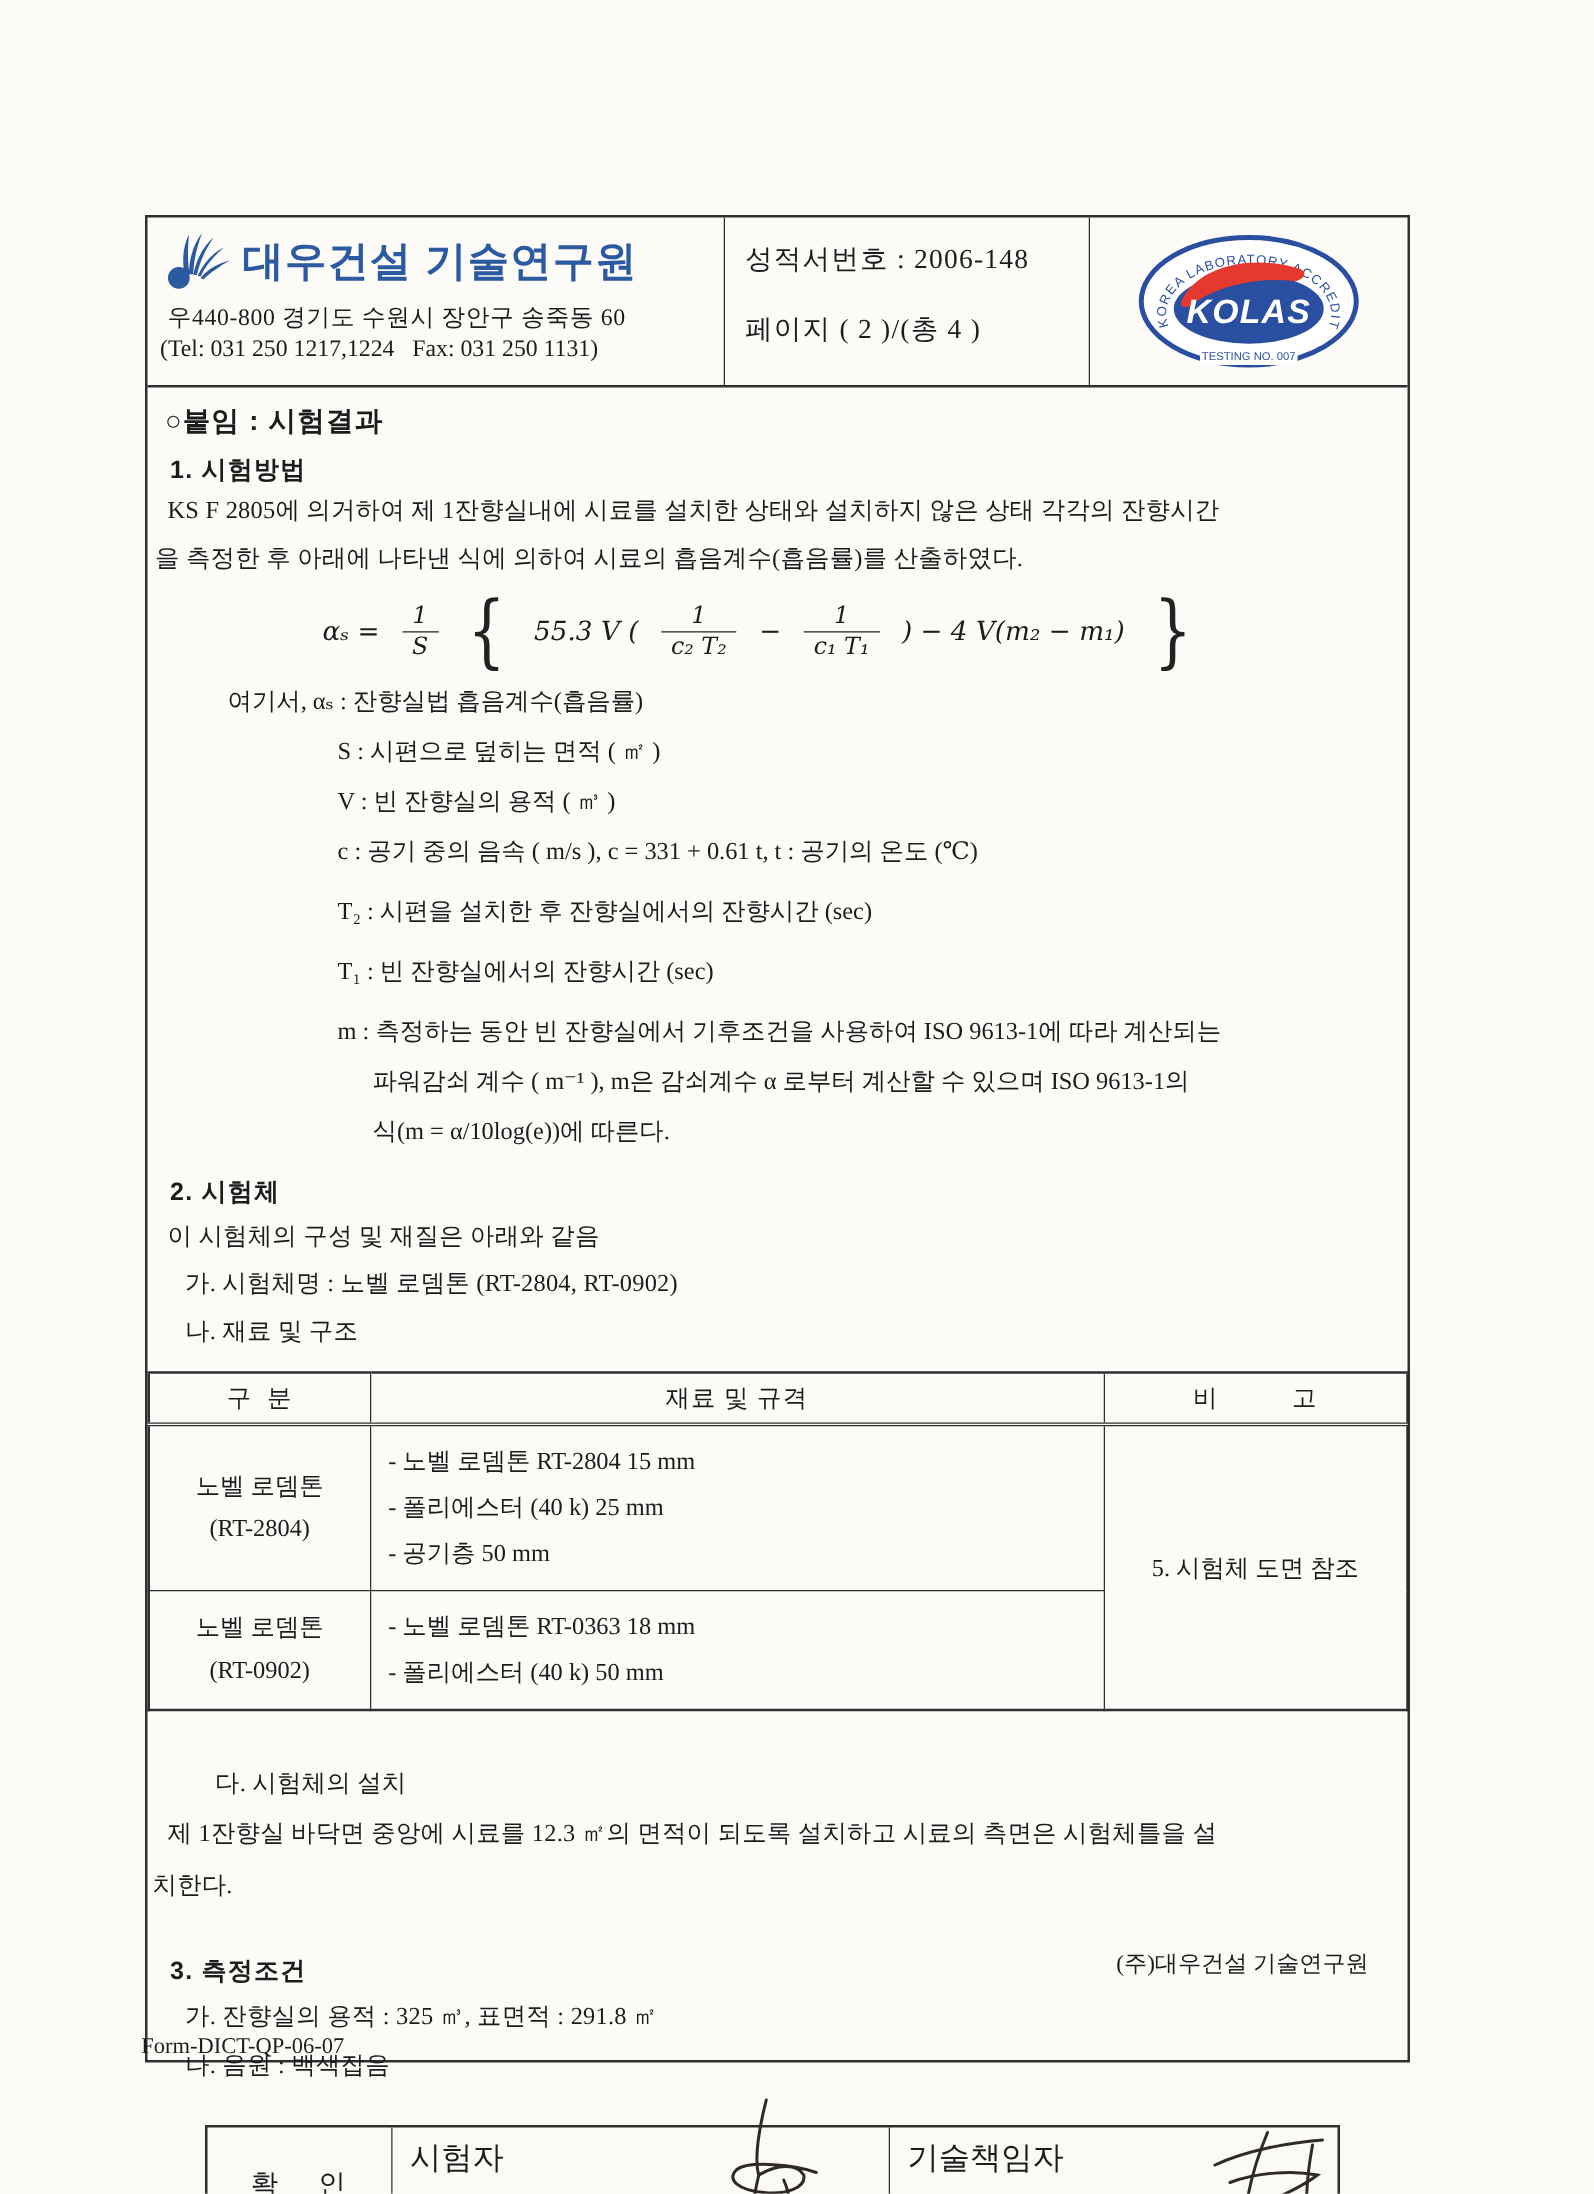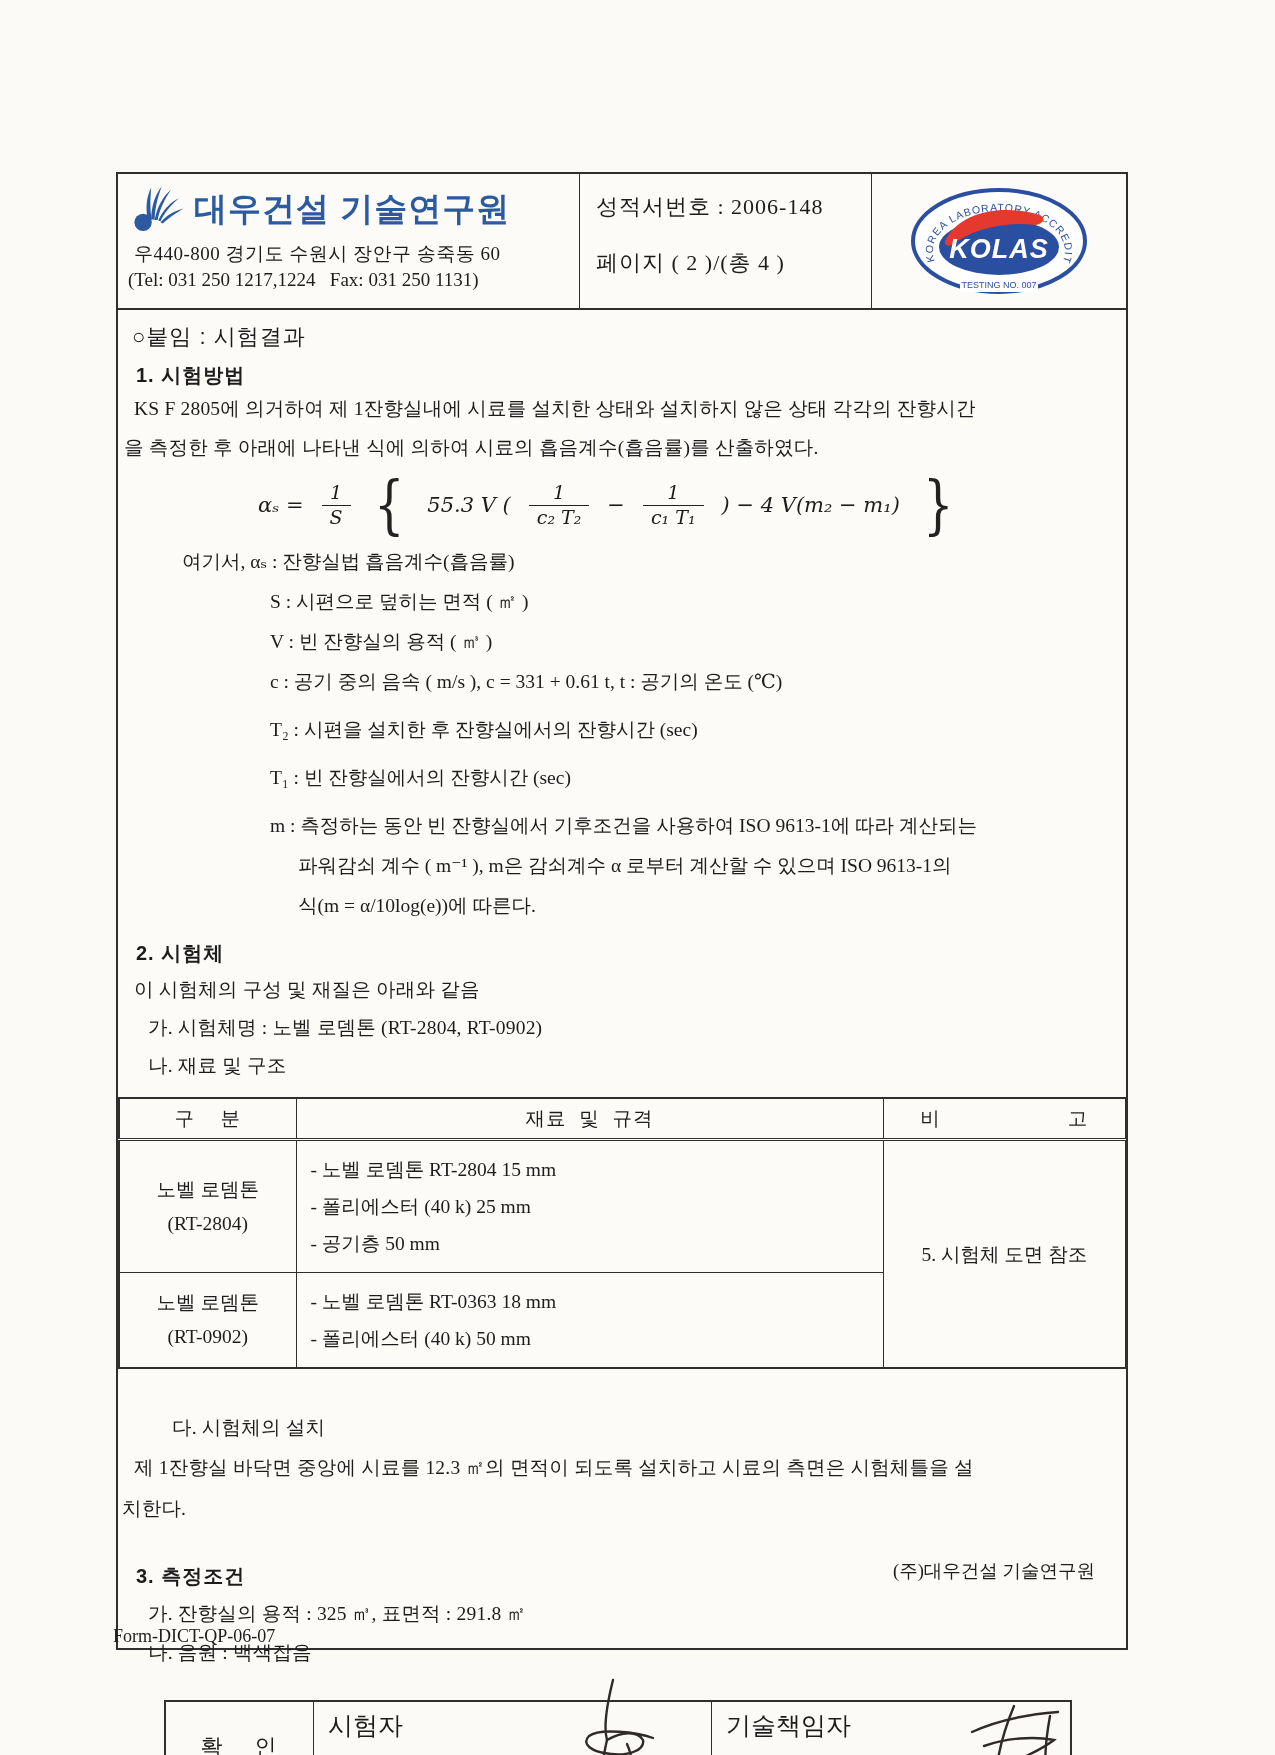--- a/index.html
+++ b/index.html
@@ -31,21 +31,21 @@
     font-family:"Liberation Sans","DejaVu Sans",sans-serif;
     font-weight:800; font-size:33px; letter-spacing:1px; color:#2b5aa0;
   }
   .addr  { font-size:19px; margin-top:7px; white-space:pre; letter-spacing:.5px; padding-left:6px;}
   .tel   { font-size:19px; margin-top:2px; white-space:pre; }
   .hdr-mid .row1 { font-size:22px; white-space:pre; letter-spacing:1px;}
   .hdr-mid .row2 { font-size:22px; margin-top:26px; white-space:pre; letter-spacing:1px;}
 
   
   .bodywrap { padding:8px 14px 0 12px; }
-  .attach { font-size:22px; font-weight:400; font-family:"Liberation Sans","DejaVu Sans",sans-serif; letter-spacing:1px; margin:4px 0 8px 2px; }
+  .attach { font-size:22px; font-weight:700; font-family:"Liberation Sans","DejaVu Sans",sans-serif; letter-spacing:1px; margin:4px 0 8px 2px; }
   .h-sec  { font-size:20px; font-weight:700; font-family:"Liberation Sans","DejaVu Sans",sans-serif; letter-spacing:1px; margin-top:10px; margin-left:6px;}
   .para   { font-size:19.5px; line-height:39px; white-space:pre; margin-left:4px; letter-spacing:.2px;}
 
   
   .formula {
     margin:14px 0 4px 128px; display:flex; align-items:center; gap:18px;
     font-size:21px; font-style:italic; font-family:"DejaVu Serif",serif;
   }
   .frac { display:inline-flex; flex-direction:column; align-items:center; font-size:19px; line-height:1.25; }
   .frac .num { padding:0 8px; }
@@ -57,21 +57,21 @@
   .ind-a { margin-left:52px; }
   .ind-b { margin-left:140px; }
   .ind-c { margin-left:168px; }
   .gap-t { margin-top:8px; }
 
   
   table.spec { border-collapse:collapse; width:1007px; margin-left:-12px; margin-top:12px; table-layout:fixed; }
   table.spec th, table.spec td { border:1.5px solid #2f2f2f; font-size:19.5px; }
   table.spec tr.thead th {
     height:42px; font-weight:400; white-space:pre; letter-spacing:1px;
-    border-bottom:3.5px double #2f2f2f; border-top:2.5px solid #2f2f2f;font-family:Liberation Mono, monospace;
+    border-bottom:3.5px double #2f2f2f; border-top:2.5px solid #2f2f2f;
   }
   td.cat { text-align:center; line-height:34px; }
   td.mat { padding:10px 6px 10px 14px; }
   td.mat div { line-height:37px; white-space:pre; }
   td.remark { text-align:center; vertical-align:middle; font-size:19.5px; white-space:pre; }
   table.spec { border-left:2.5px solid #2f2f2f; border-right:2px solid #2f2f2f; border-bottom:2.5px solid #2f2f2f;}
 
   .after-table { margin-top:40px; }
 
   

